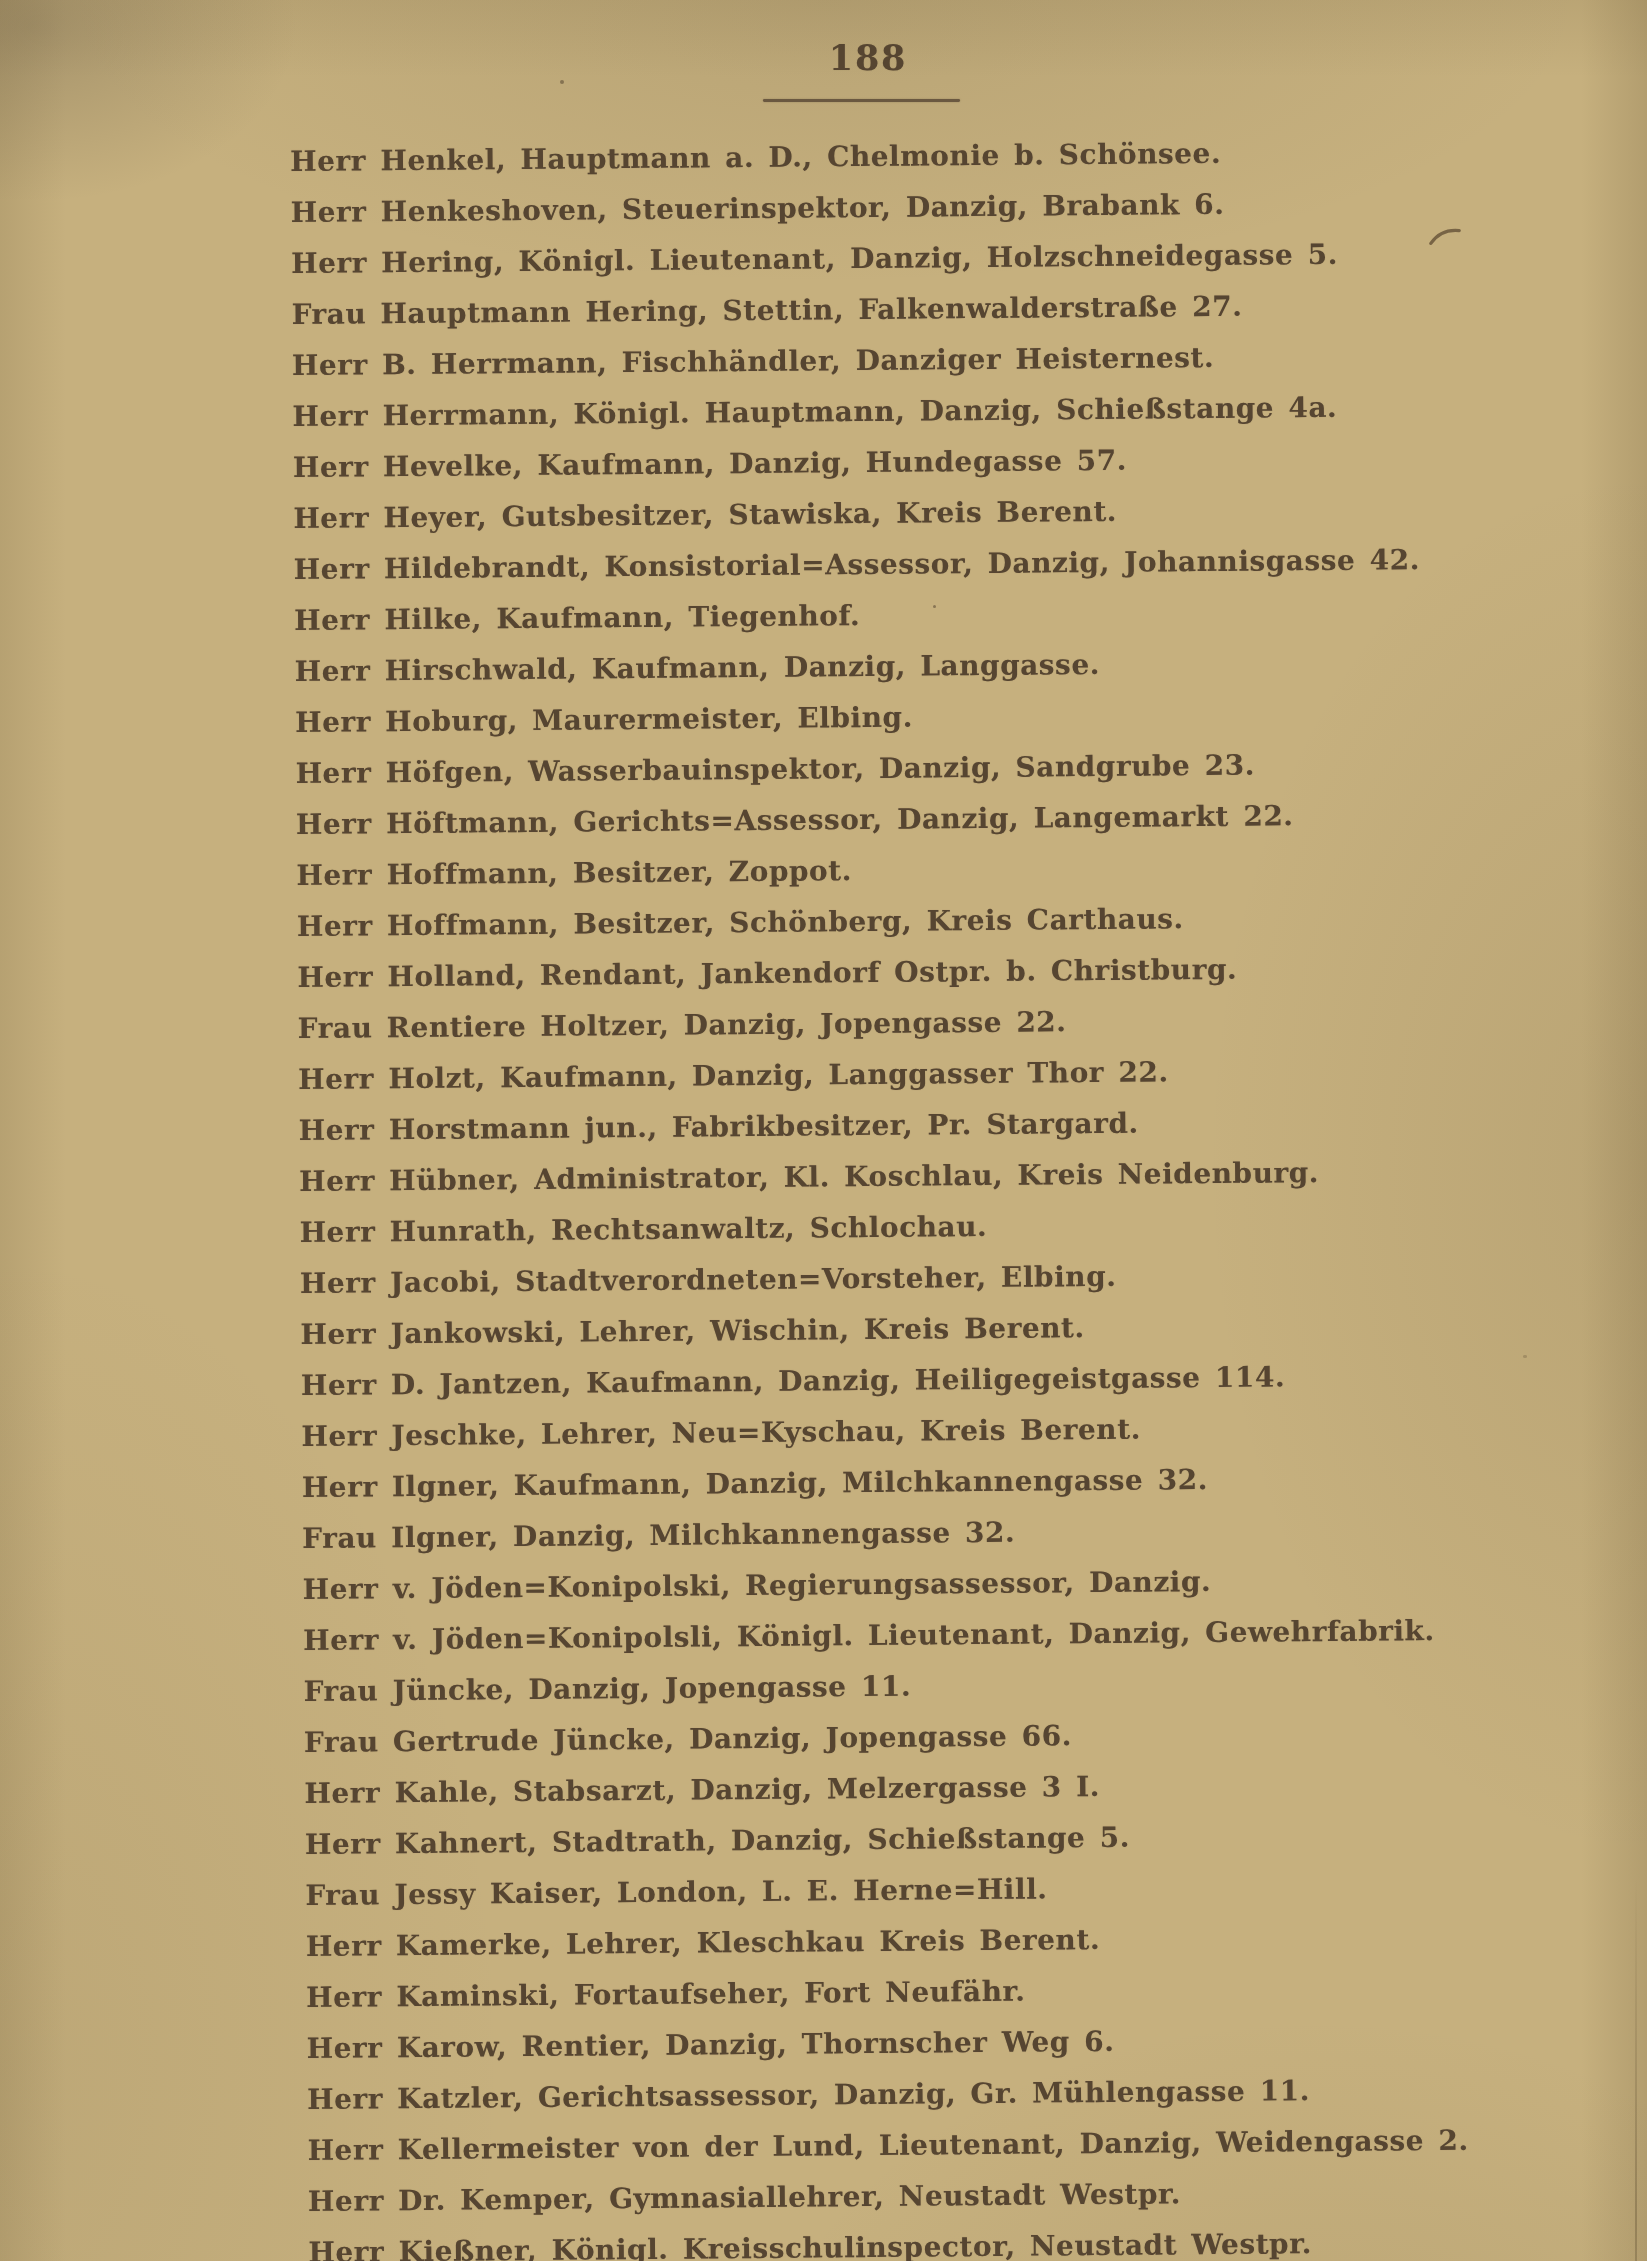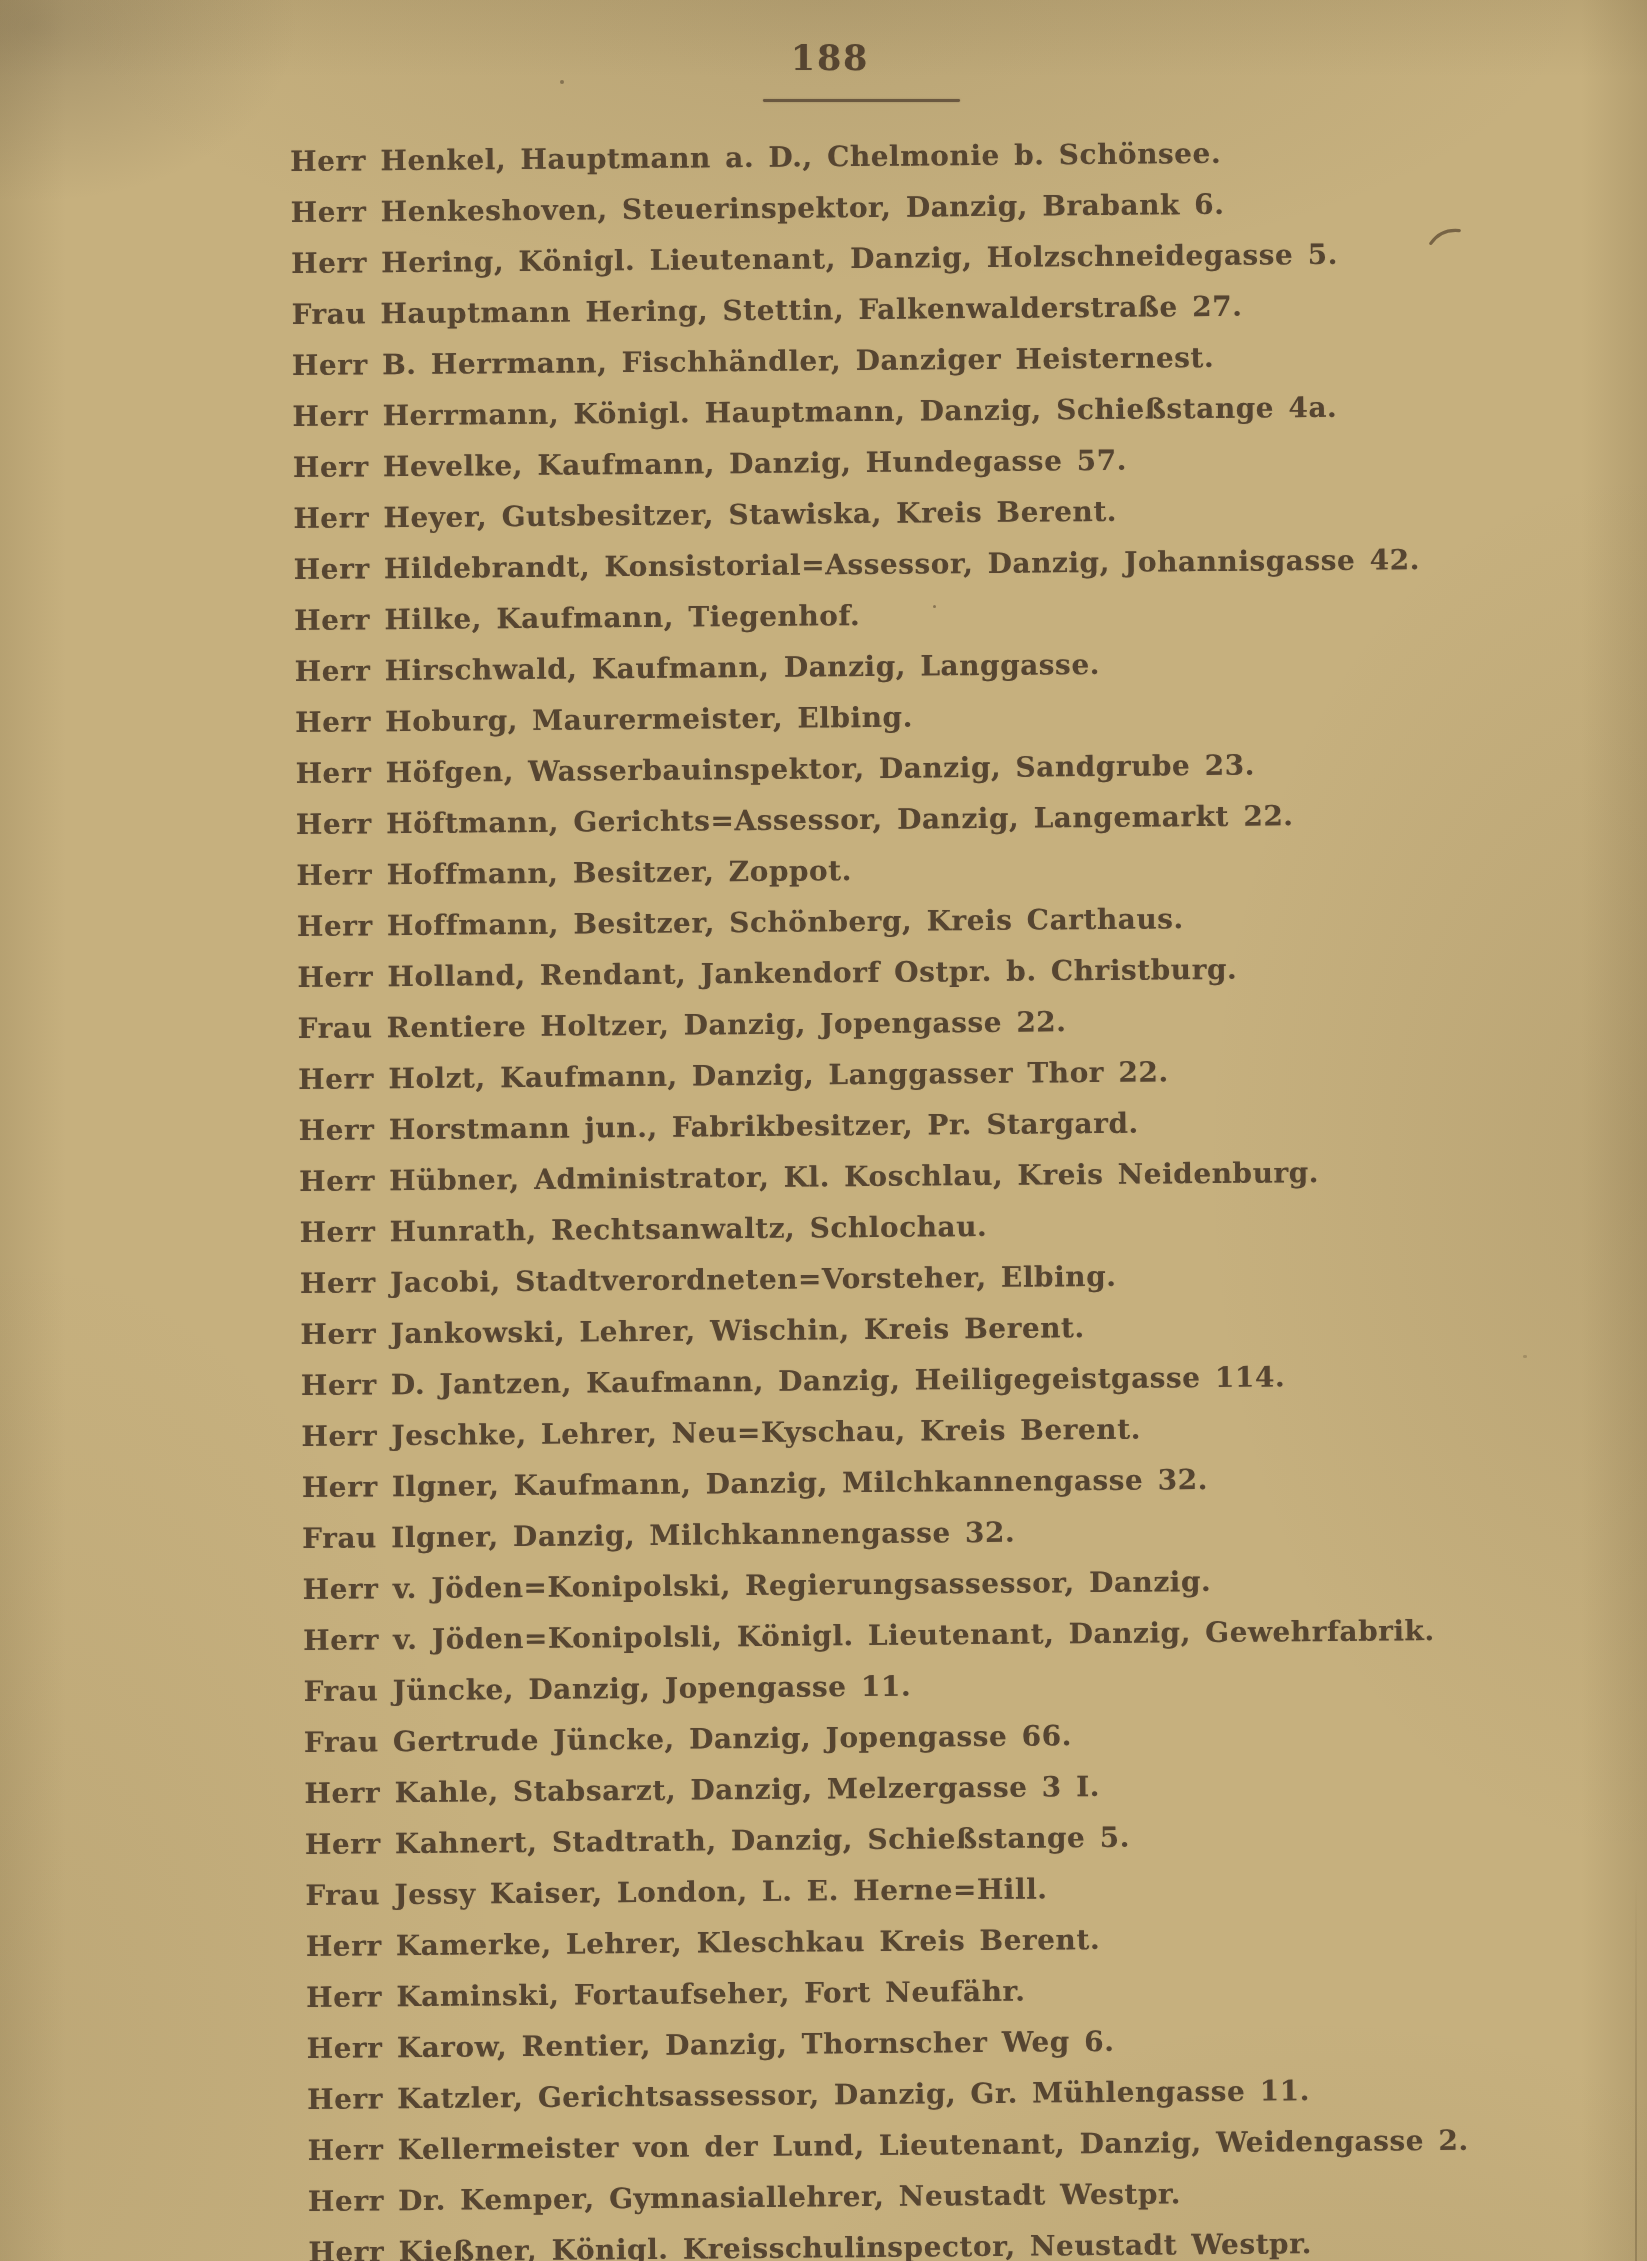--- a/index.html
+++ b/index.html
@@ -23,21 +23,21 @@
       radial-gradient(ellipse 1085px 407px at 50% 0%, rgba(105,92,64,.14), transparent 70%),
       radial-gradient(ellipse 633px 995px at 100% 45%, rgba(96,78,46,.12), transparent 70%),
       radial-gradient(ellipse 904px 678px at 80% 95%, rgba(110,90,52,.12), transparent 65%),
       radial-gradient(ellipse 724px 1176px at 0% 80%, rgba(108,90,54,.10), transparent 70%),
       linear-gradient(90deg, rgba(100,82,48,.16) 0%, rgba(0,0,0,0) 4%, rgba(0,0,0,0) 96%, rgba(100,82,48,.20) 100%),
       linear-gradient(0deg, rgba(100,82,48,.10) 0%, rgba(0,0,0,0) 3%, rgba(0,0,0,0) 97%, rgba(100,82,48,.12) 100%);
     overflow:hidden;
   }
   .page-number{
     position:absolute;
-    left:830px; top:40px;
+    left:868px; top:40px;
     transform:translateX(-50%);
     font-size:35px;
     line-height:1;
     letter-spacing:1.8px;
     color:var(--ink);
     font-weight:bold;
     text-shadow:0 0 0.9px rgba(86,69,49,.35);
   }
   .page-number-rule{
     position:absolute;

